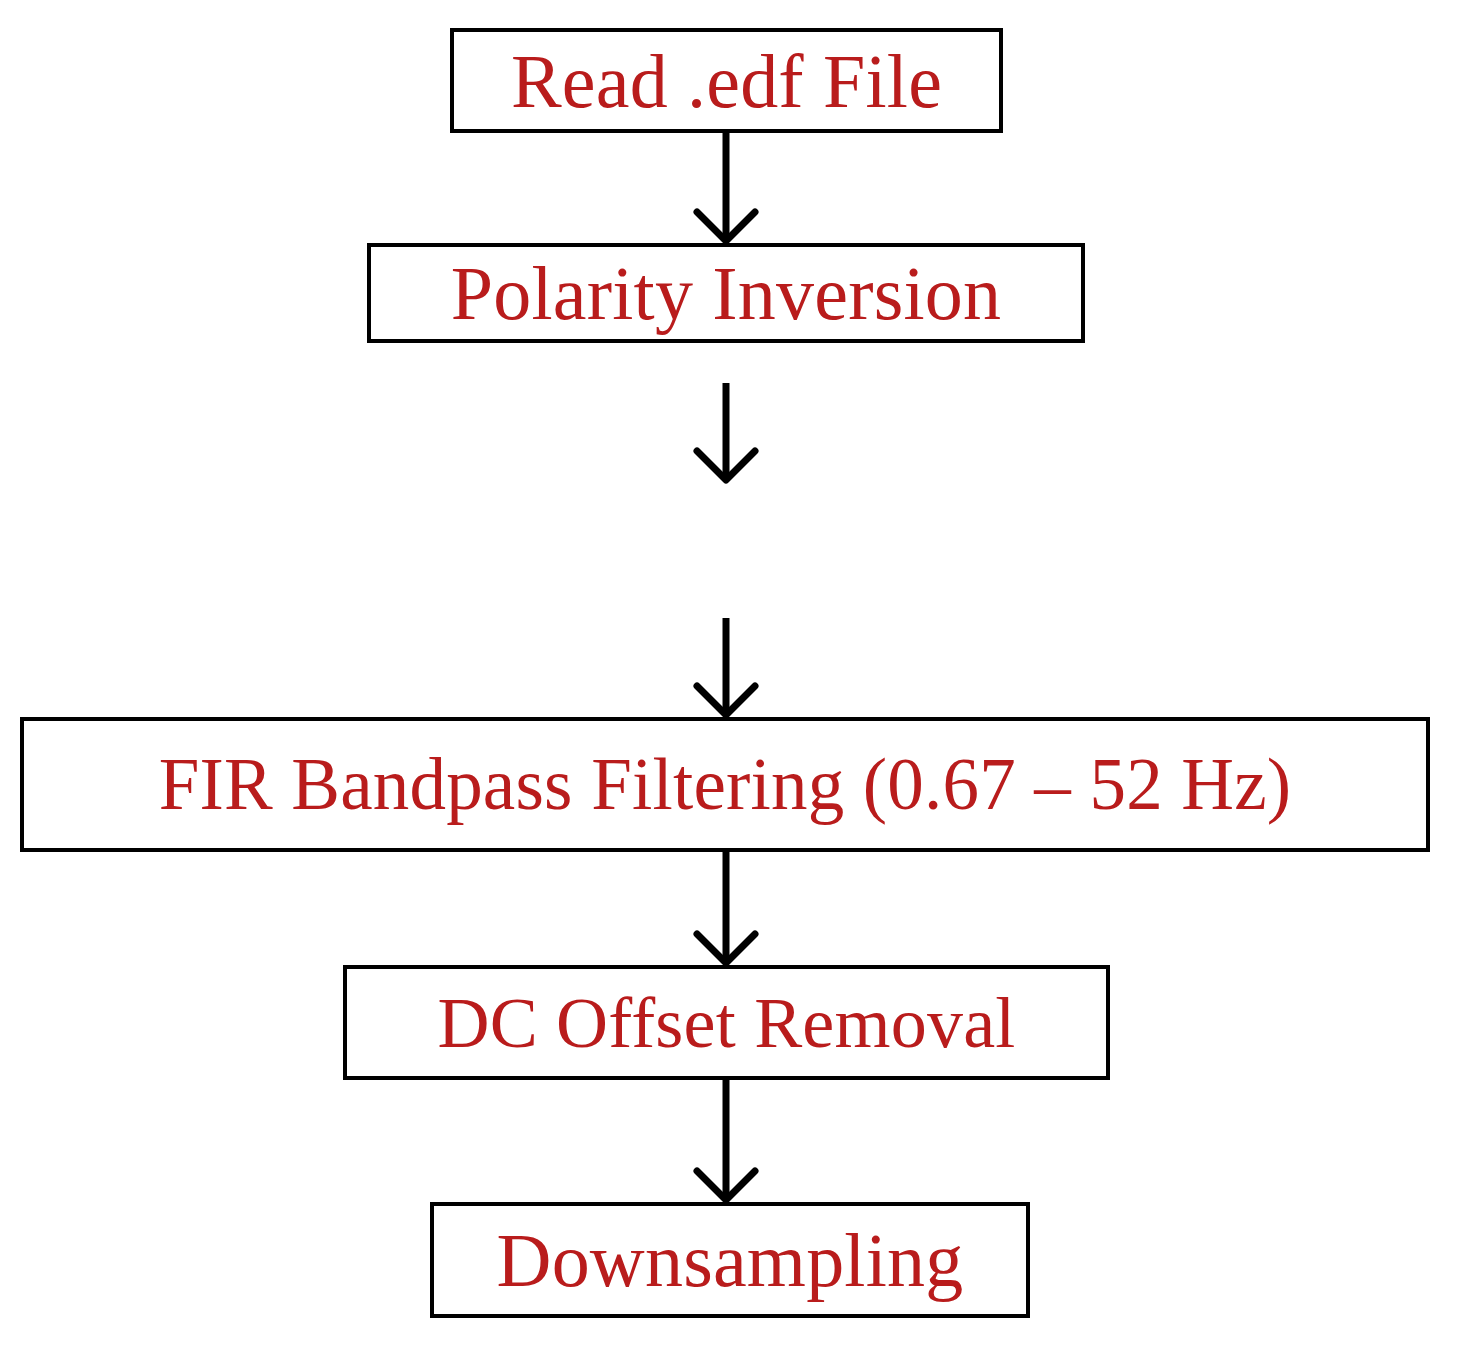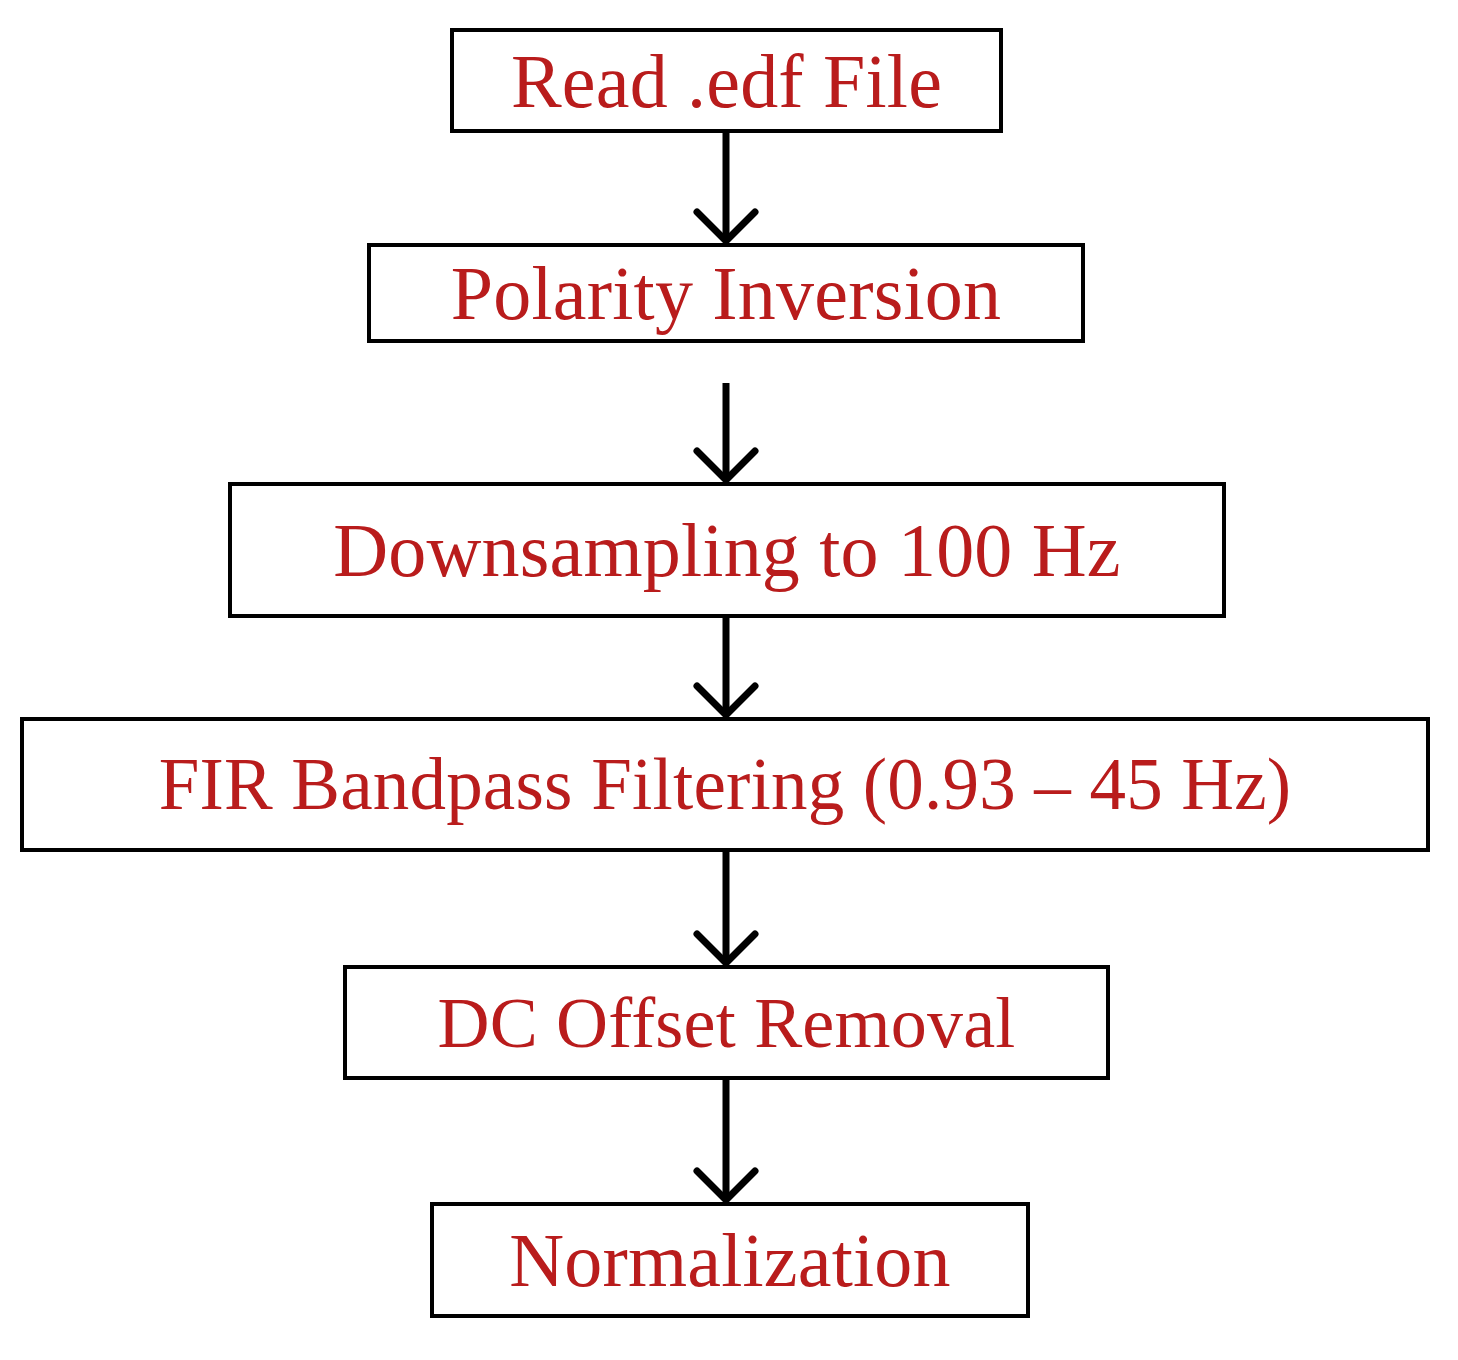--- a/index.html
+++ b/index.html
@@ -94,29 +94,26 @@
   </svg>
 
   <div class="node-box" id="node-read-edf">
     <span class="node-label">Read .edf File</span>
   </div>
 
   <div class="node-box" id="node-polarity">
     <span class="node-label">Polarity Inversion</span>
   </div>
 
-  <div class="node-box" id="node-downsampling">
-    <span class="node-label">Downsampling to 100 Hz</span>
-  </div>
 
   <div class="node-box" id="node-fir-bandpass">
-    <span class="node-label">FIR Bandpass Filtering (0.93 – 45 Hz)</span>
+    <span class="node-label">FIR Bandpass Filtering (0.67 – 52 Hz)</span>
   </div>
 
   <div class="node-box" id="node-dc-offset">
     <span class="node-label">DC Offset Removal</span>
   </div>
 
   <div class="node-box" id="node-normalization">
-    <span class="node-label">Normalization</span>
+    <span class="node-label">Downsampling</span>
   </div>
 
 </div>
 
 </body></html>

